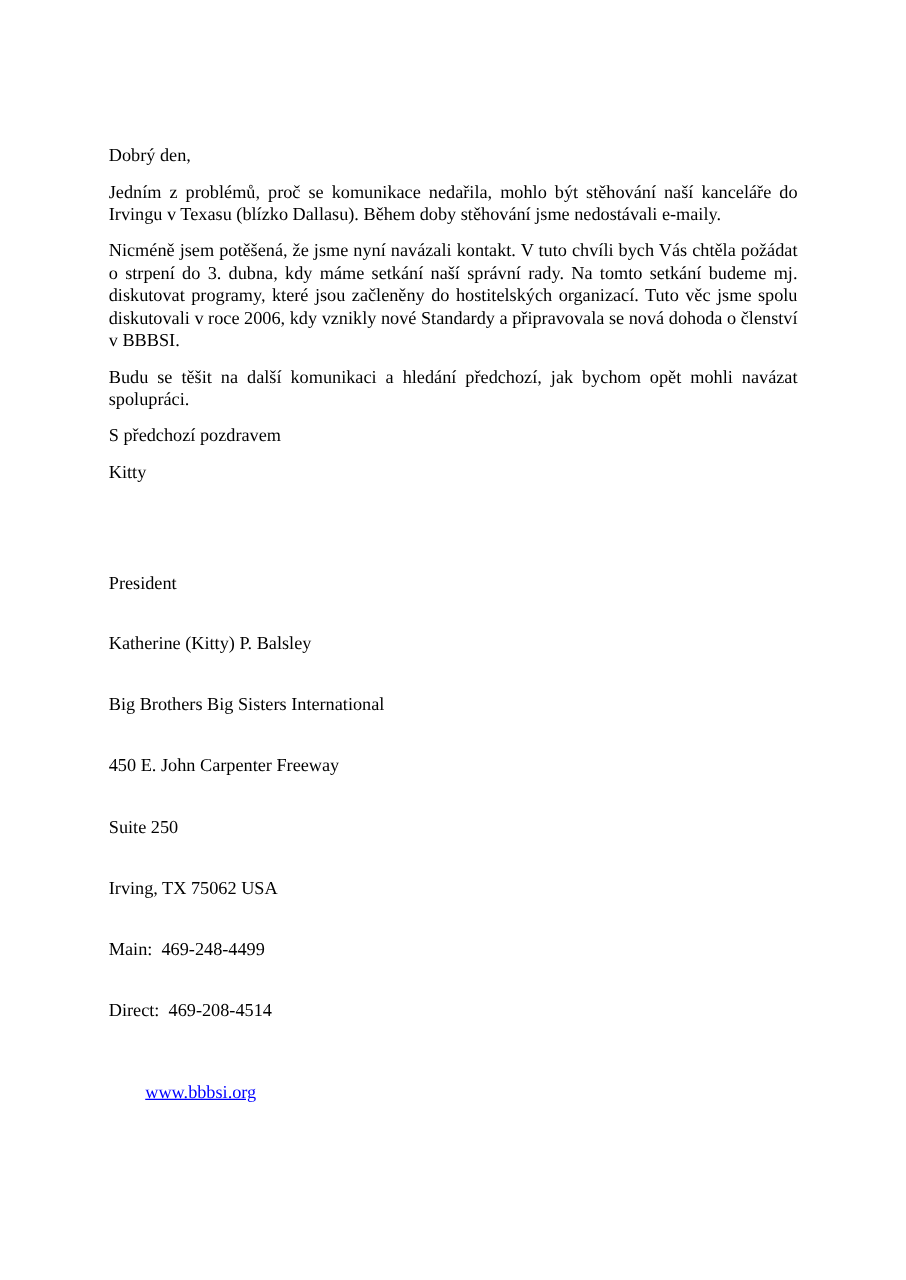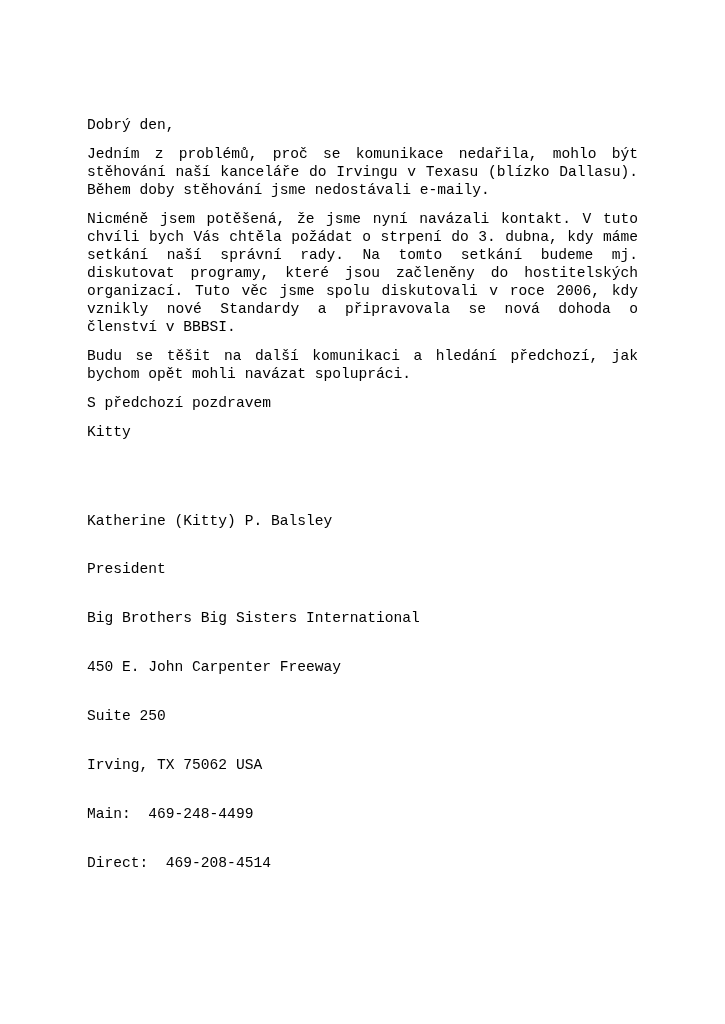--- a/index.html
+++ b/index.html
@@ -6,21 +6,21 @@
     margin: 0;
     padding: 0;
     background: #ffffff;
   }
   .page {
     position: relative;
     width: 725px;
     height: 898px;
     background: #ffffff;
     overflow: hidden;
-    font-family: Liberation Mono, monospace;
+    font-family: Liberation Serif, serif;
     color: #000000;
   }
   .letter-body {
     position: absolute;
     left: 87px;
     top: 116px;
     width: 551px;
     font-size: 14.6px;
   }
   .greeting {
@@ -65,22 +65,22 @@
 
     <p class="para">Nicméně jsem potěšená, že jsme nyní navázali kontakt. V tuto chvíli bych Vás chtěla požádat o strpení do 3. dubna, kdy máme setkání naší správní rady. Na tomto setkání budeme mj. diskutovat programy, které jsou začleněny do hostitelských organizací. Tuto věc jsme spolu diskutovali v roce 2006, kdy vznikly nové Standardy a připravovala se nová dohoda o členství v BBBSI.</p>
 
     <p class="para">Budu se těšit na další komunikaci a hledání předchozí, jak bychom opět mohli navázat spolupráci.</p>
 
     <p class="closing">S předchozí pozdravem</p>
 
     <p class="sig-name">Kitty</p>
 
     <div class="signature-block">
+      <div class="sig-line">President</div>
       <div class="sig-line">Katherine (Kitty) P. Balsley</div>
-      <div class="sig-line">President</div>
       <div class="sig-line">Big Brothers Big Sisters International</div>
       <div class="sig-line">450 E. John Carpenter Freeway</div>
       <div class="sig-line">Suite 250</div>
       <div class="sig-line">Irving, TX 75062 USA</div>
       <div class="sig-line">Main:  469-248-4499</div>
       <div class="sig-line">Direct:  469-208-4514</div>
       <div class="sig-line">
         <a class="website-link" style="color: rgb(0, 0, 255);">www.bbbsi.org</a>
       </div>
     </div>

